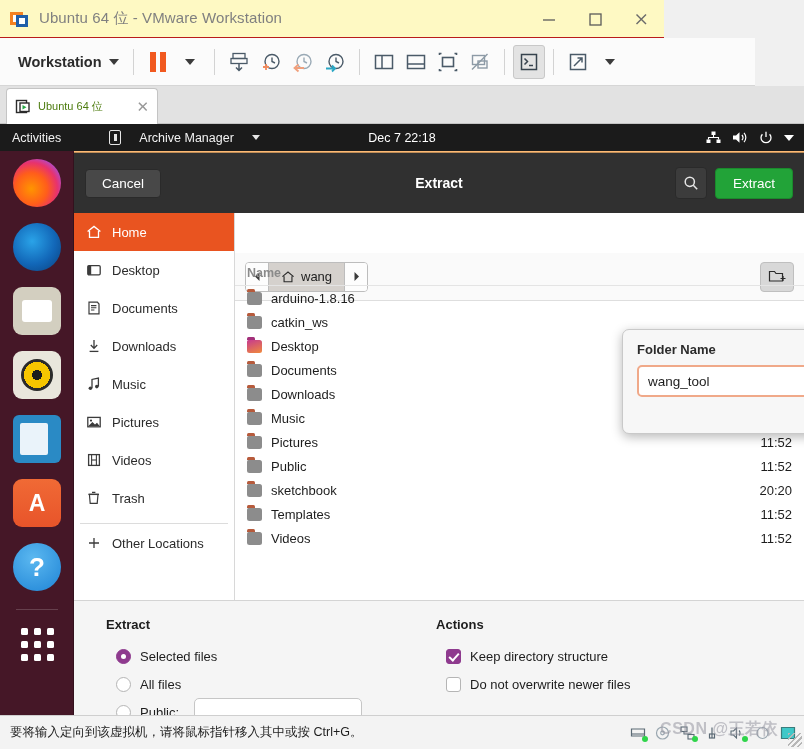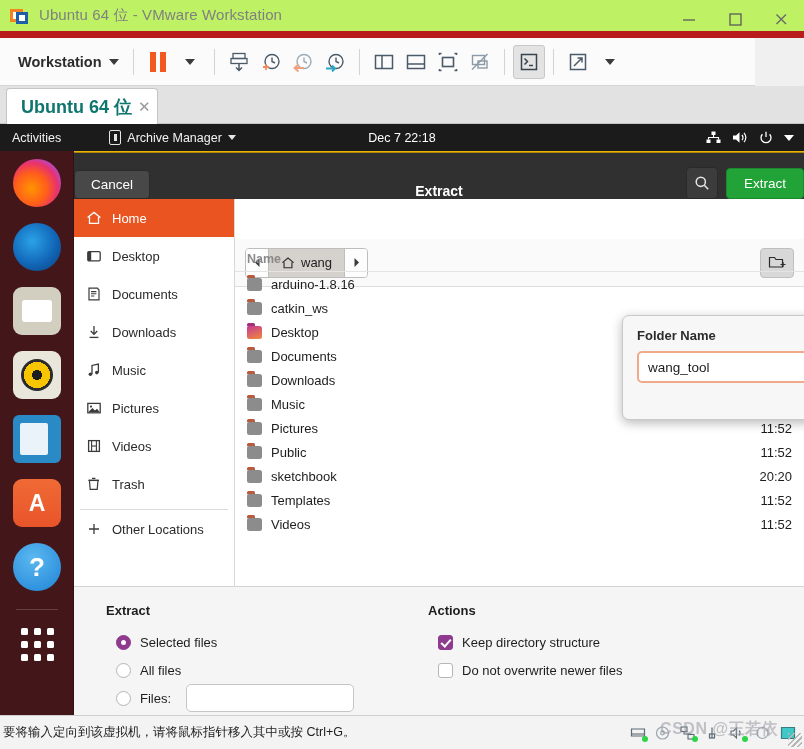--- a/index.html
+++ b/index.html
@@ -6,23 +6,23 @@
   html, body {
     width: 804px; height: 749px;
     font-family: "Liberation Sans", "DejaVu Sans", sans-serif;
     overflow: hidden;
     background: #f0f0f0;
   }
   #app { position: relative; width: 804px; height: 749px; }
 
   
   .vm-titlebar {
-    position: absolute; left: 0; top: 0; width: 804px; height: 38px;
-    background: #bef264;
-    border-bottom: 7px solid #b91c1c;
+    position: absolute; left: 0; top: 0; width: 664px; height: 38px;
+    background: #fef9c3;
+    border-bottom: 1px solid #b91c1c;
     display: flex; align-items: center;
   }
   .vm-appicon { margin-left: 10px; width: 20px; height: 20px; position: relative; }
   .vm-appicon .sq1 {
     position: absolute; left: 0; top: 3px; width: 13px; height: 13px;
     border: 3px solid #f58220; background: #fff;
   }
   .vm-appicon .sq2 {
     position: absolute; left: 6px; top: 6px; width: 12px; height: 12px;
     border: 3px solid #1f5fa9; background: #fff;
@@ -63,35 +63,35 @@
   .vm-tabstrip {
     position: absolute; left: 0; top: 86px; width: 804px; height: 38px;
     background: #e2e2e2; border-bottom: 1px solid #c4c4c4;
   }
   .vm-tab {
     position: absolute; left: 6px; top: 2px; height: 36px; width: 152px;
     background: #ffffff; border: 1px solid #c4c4c4; border-bottom: none;
     border-radius: 4px 4px 0 0;
     display: flex; align-items: center; gap: 6px; padding: 0 8px;
   }
-  .vm-tab-label { font-size: 18px; font-weight: bold; color: #0f766e; white-space: nowrap; }
+  .vm-tab-label { font-size: 11px; font-weight: normal; color: #4d7c0f; white-space: nowrap; }
   .vm-tab-close { margin-left: auto; color: #999; font-size: 15px; line-height: 1; }
 
   
   .guest {
     position: absolute; left: 0; top: 124px; width: 804px; height: 591px;
-    background: #eab308; overflow: hidden;
+    background: #fdba74; overflow: hidden;
   }
   .gnome-topbar {
     position: absolute; left: 0; top: 0; width: 804px; height: 27px;
     background: #1b1b1b; color: #ffffff;
     display: flex; align-items: center; font-size: 12.5px;
   }
   .gt-activities { margin-left: 12px; color: #f2f2f2; }
-  .gt-appmenu { display: flex; align-items: center; gap: 6px; margin-left: 48px; color: #f2f2f2; }
+  .gt-appmenu { display: flex; align-items: center; gap: 18px; margin-left: 48px; color: #f2f2f2; }
   .gt-appicon {
     width: 12px; height: 15px; border: 1.4px solid #e6e6e6; border-radius: 2px;
     position: relative;
   }
   .gt-appicon::after {
     content: ""; position: absolute; left: 3.5px; top: 3px; width: 3px; height: 7px;
     background: #e6e6e6;
   }
   .gt-caret {
     width: 0; height: 0; border-left: 4px solid transparent;
@@ -133,21 +133,21 @@
   .ic-help { background: radial-gradient(circle at 42% 32%, #5bb8f0, #1f84d6); border-radius: 50%; }
   .ic-help::after { content:"?"; position:absolute; inset:0; display:flex; align-items:center; justify-content:center; color:#fff; font-size:26px; font-weight:bold; }
 
   
   .gtk-dialog {
     position: absolute; left: 74px; top: 29px; width: 730px; height: 562px;
     background: #ffffff; overflow: hidden;
     box-shadow: 0 0 0 1px rgba(0,0,0,.25);
   }
   .gtk-header {
-    height: 46px; background: #303030; display: flex; align-items: flex-end; padding: 0 0;
+    height: 60px; background: #303030; display: flex; align-items: center; padding: 0 11px;
     position: relative;
   }
   .btn-cancel {
     background: #484848; color: #ffffff; border: 1px solid #2a2a2a; border-radius: 4px;
     font-size: 13.5px; padding: 6px 16px;
   }
   .gtk-title {
     position: absolute; left: 0; right: 0; text-align: center;
     color: #ffffff; font-size: 14px; font-weight: bold;
   }
@@ -267,21 +267,21 @@
     background: #ffffff; margin-left: 6px; font-size: 13px; padding: 0 8px;
     font-family: "Liberation Sans", sans-serif;
   }
 
   
   .vm-statusbar {
     position: absolute; left: 0; top: 715px; width: 804px; height: 34px;
     background: #f3f3f3; border-top: 1px solid #cfcfcf;
     display: flex; align-items: center; font-size: 12.5px; color: #1d1d1d;
   }
-  .sb-text { margin-left: 3px; }
+  .sb-text { margin-left: 10px; }
   .sb-icons { margin-left: auto; display: flex; align-items: center; gap: 9px; margin-right: 8px; }
   .sb-ico { position: relative; width: 16px; height: 14px; }
   .sb-dot { position: absolute; right: -2px; bottom: -2px; width: 6px; height: 6px; border-radius: 50%; background: #2fd44a; }
   .watermark {
     position: absolute; right: 26px; top: 719px; font-size: 16px; font-weight: bold;
     color: rgba(150,150,160,.55); letter-spacing: .5px; white-space: nowrap;
   }
   .resize-grip {
     position: absolute; right: 2px; bottom: 2px; width: 14px; height: 14px;
     background: repeating-linear-gradient(135deg, #b7b7b7 0 1.5px, transparent 1.5px 4px);
@@ -707,21 +707,21 @@
           <div class="opt-row">
             <span class="radio on"></span>
             <span>Selected files</span>
           </div>
           <div class="opt-row">
             <span class="radio"></span>
             <span>All files</span>
           </div>
           <div class="opt-row">
             <span class="radio"></span>
-            <span>Files:</span>
+            <span>Public:</span>
             <input class="files-input" value="" style="">
           </div>
         </div>
 
         <div>
           <div class="opt-title">Actions</div>
           <div class="opt-row">
             <span class="check on"></span>
             <span>Keep directory structure</span>
           </div>

